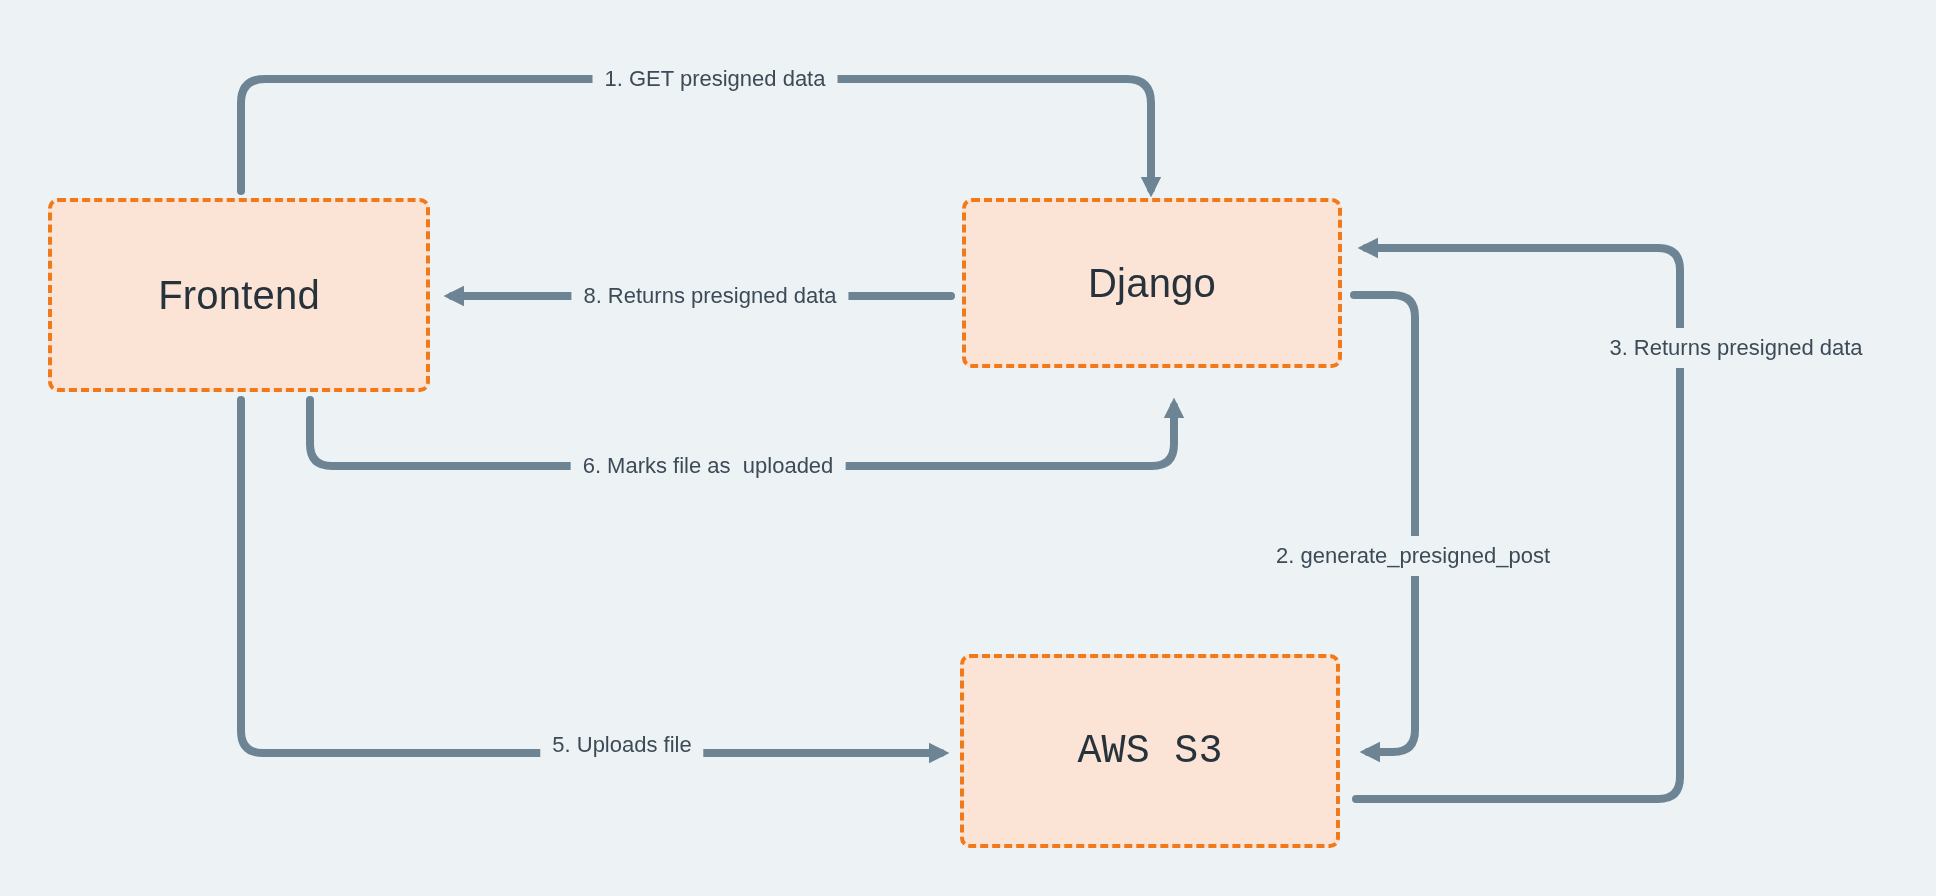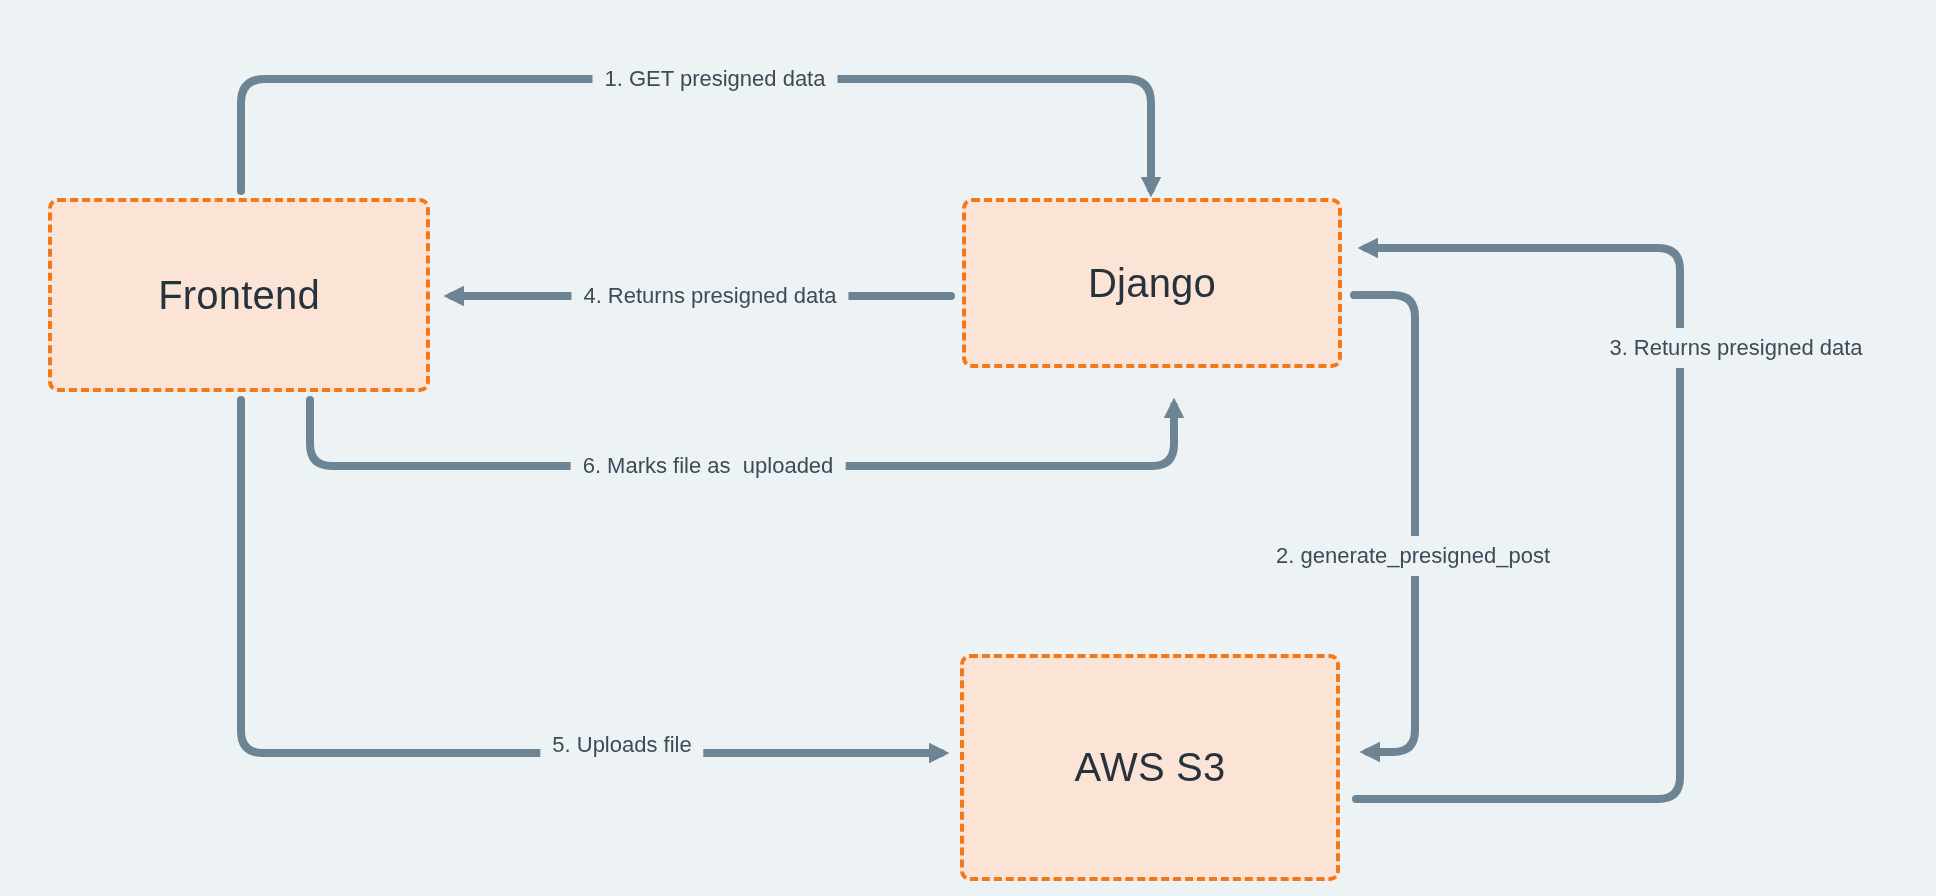--- a/index.html
+++ b/index.html
@@ -76,24 +76,24 @@
   </svg>
 
   <div class="node" style="left:48px;top:198px;width:382px;height:194px;">
     <span class="node-label">Frontend</span>
   </div>
 
   <div class="node" style="left:962px;top:198px;width:380px;height:170px;">
     <span class="node-label">Django</span>
   </div>
 
-  <div class="node" style="left:960px;top:654px;width:380px;height:227px;">
+  <div class="node" style="left:960px;top:654px;width:380px;height:194px;font-family:Liberation Mono, monospace;">
     <span class="node-label">AWS S3</span>
   </div>
 
   <div class="edge-label" style="left:715px;top:79px;">1. GET presigned data</div>
   <div class="edge-label" style="left:1413px;top:513px;margin-top:43px;">2. generate_presigned_post</div>
   <div class="edge-label" style="left:1736px;top:348px;">3. Returns presigned data</div>
-  <div class="edge-label" style="left:710px;top:296px;">4. Returns presigned data</div>
+  <div class="edge-label" style="left:710px;top:296px;">8. Returns presigned data</div>
   <div class="edge-label" style="left:622px;top:745px;">5. Uploads file</div>
   <div class="edge-label" style="left:708px;top:466px;">6. Marks file as  uploaded</div>
 
 </div>
 
 </body></html>

